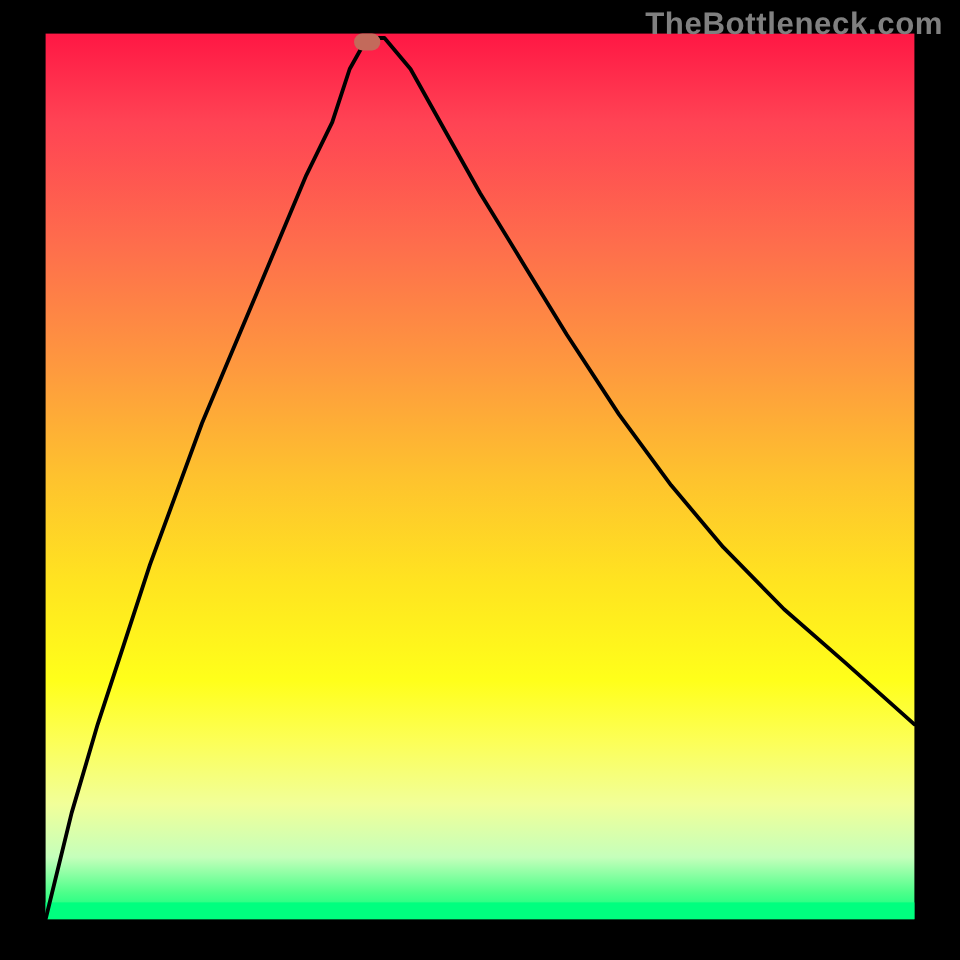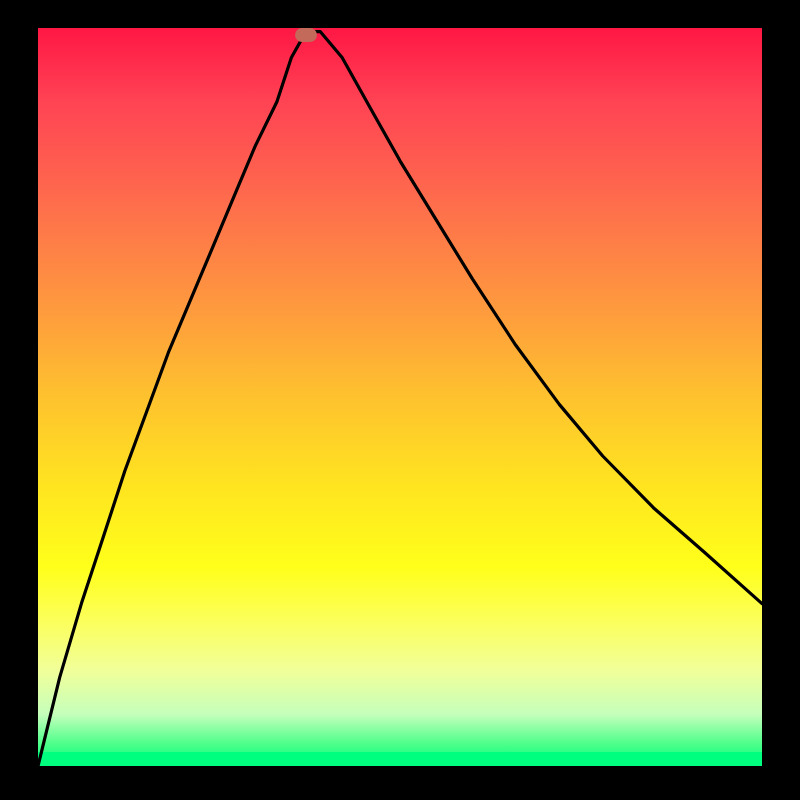--- a/index.html
+++ b/index.html
@@ -78,20 +78,21 @@
     bottom: 0;
     height: 14px;
     background: #00ff7f;
   }
 </style>
 </head>
 <body>
 
 <div class="frame">
 
+  <div class="watermark">TheBottleneck.com</div>
 
   <div class="plot-area">
     <div class="green-band"></div>
 
     <svg class="curve" viewBox="0 0 724 738" preserveAspectRatio="none">
       <path id="curve-path" d="M0.0 738.0 L21.7 649.4 L43.4 575.6 L65.2 509.2 L86.9 442.8 L108.6 383.8 L130.3 324.7 L152.0 273.1 L173.8 221.4 L195.5 169.7 L217.2 118.1 L238.9 73.8 L253.4 29.5 L267.9 3.7 L282.4 3.7 L304.1 29.5 L333.0 81.2 L362.0 132.8 L398.2 191.9 L434.4 250.9 L477.8 317.3 L521.3 376.4 L564.7 428.0 L615.4 479.7 L666.1 524.0 L724.0 575.6"></path>
     </svg>
 
     <div class="marker" id="min-marker" style="left: 267.88px; top: 7.38px;"></div>
   </div>

